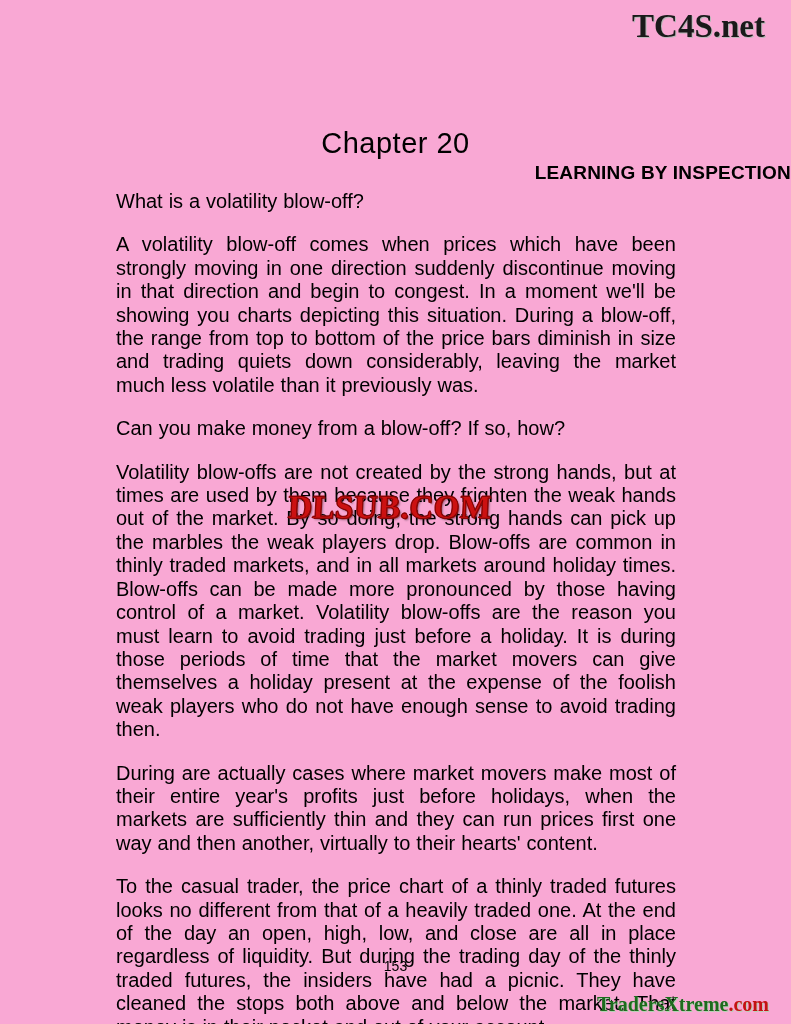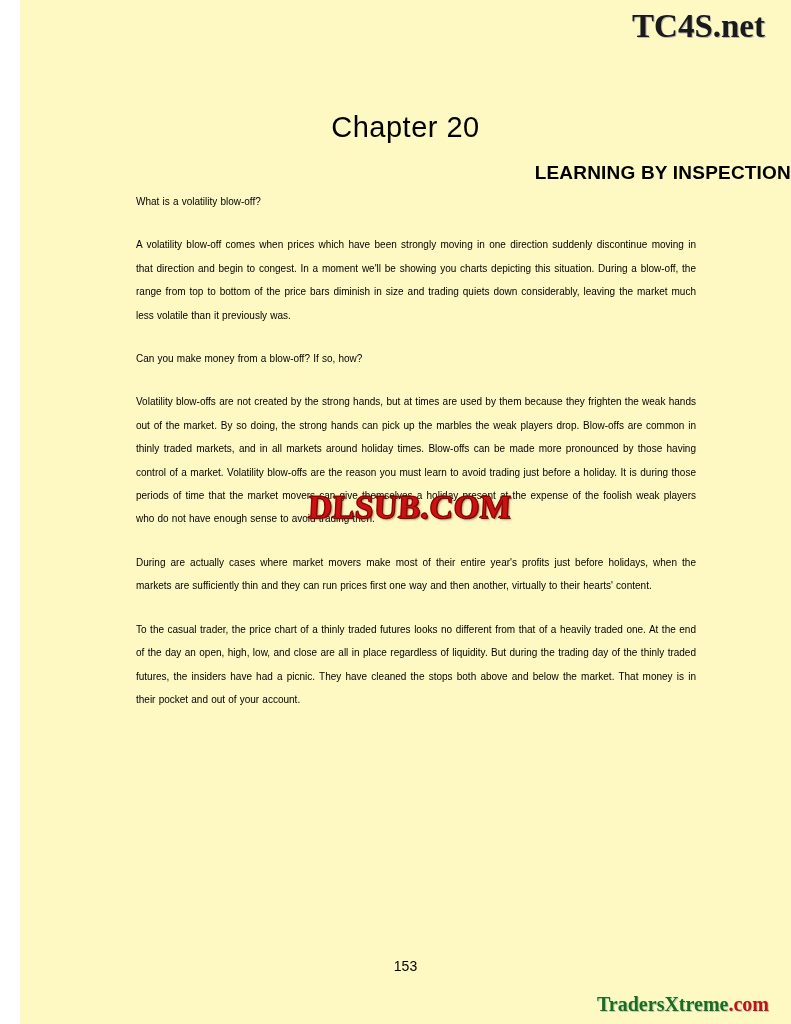--- a/index.html
+++ b/index.html
@@ -12,41 +12,40 @@
     height: 1024px;
     position: relative;
     font-family: "Liberation Sans", sans-serif;
     color: #000000;
     overflow: hidden;
   }
 
   .page {
     position: absolute;
     inset: 0;
-    background: #fef9c3;
-    margin-left: 20px;
+    background: #f9a8d4;
   }
 
   
   .top-watermark {
     position: absolute;
     top: 8px;
     right: 26px;
     font-family: "Liberation Serif", serif;
     font-size: 33px;
     font-weight: bold;
     color: #1a1a1a;
     letter-spacing: 0px;
     text-shadow: 1px 1px 0 #b8b8b8;
   }
 
   
   .chapter-title {
     position: absolute;
-    top: 92px;
+    top: 108px;
     left: 0;
     right: 0;
     text-align: center;
     font-size: 29px;
     font-weight: normal;
     letter-spacing: 0.5px;
   }
 
   .section-title {
     position: absolute;
@@ -61,21 +60,21 @@
 
   
   .body-col {
     position: absolute;
     top: 190px;
     left: 116px;
     width: 560px;
   }
 
   .para {
-    font-size: 10px;
+    font-size: 20px;
     line-height: 23.4px;
     text-align: justify;
     margin: 0 0 20px 0;
     word-spacing: 0.4px;
   }
   .para.last {
     margin-bottom: 0;
   }
   .para.nojustify {
     text-align: left;

